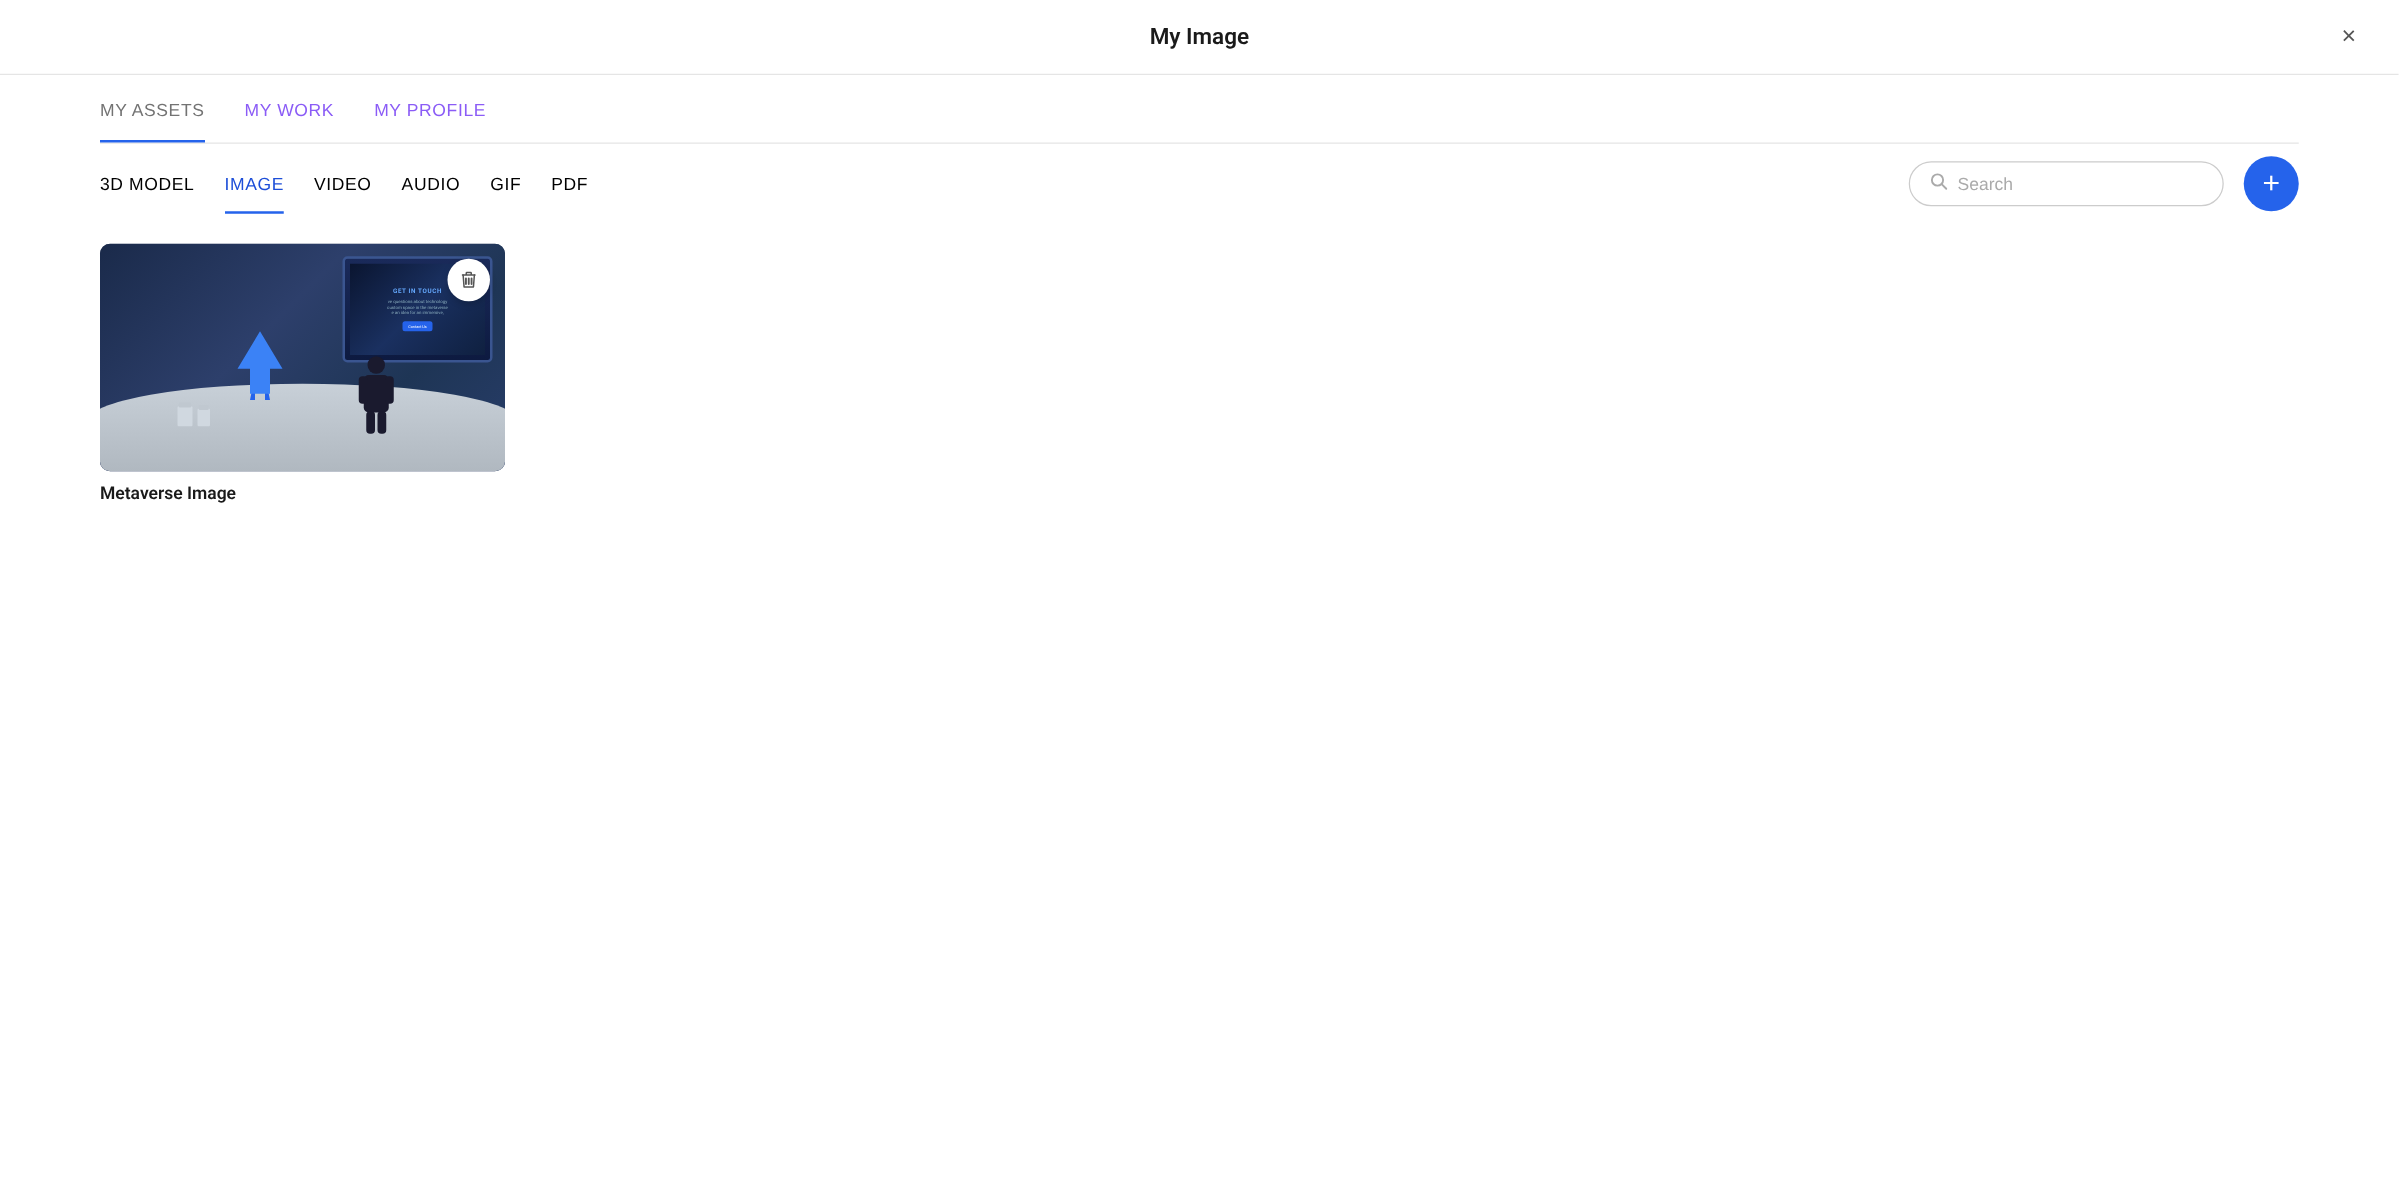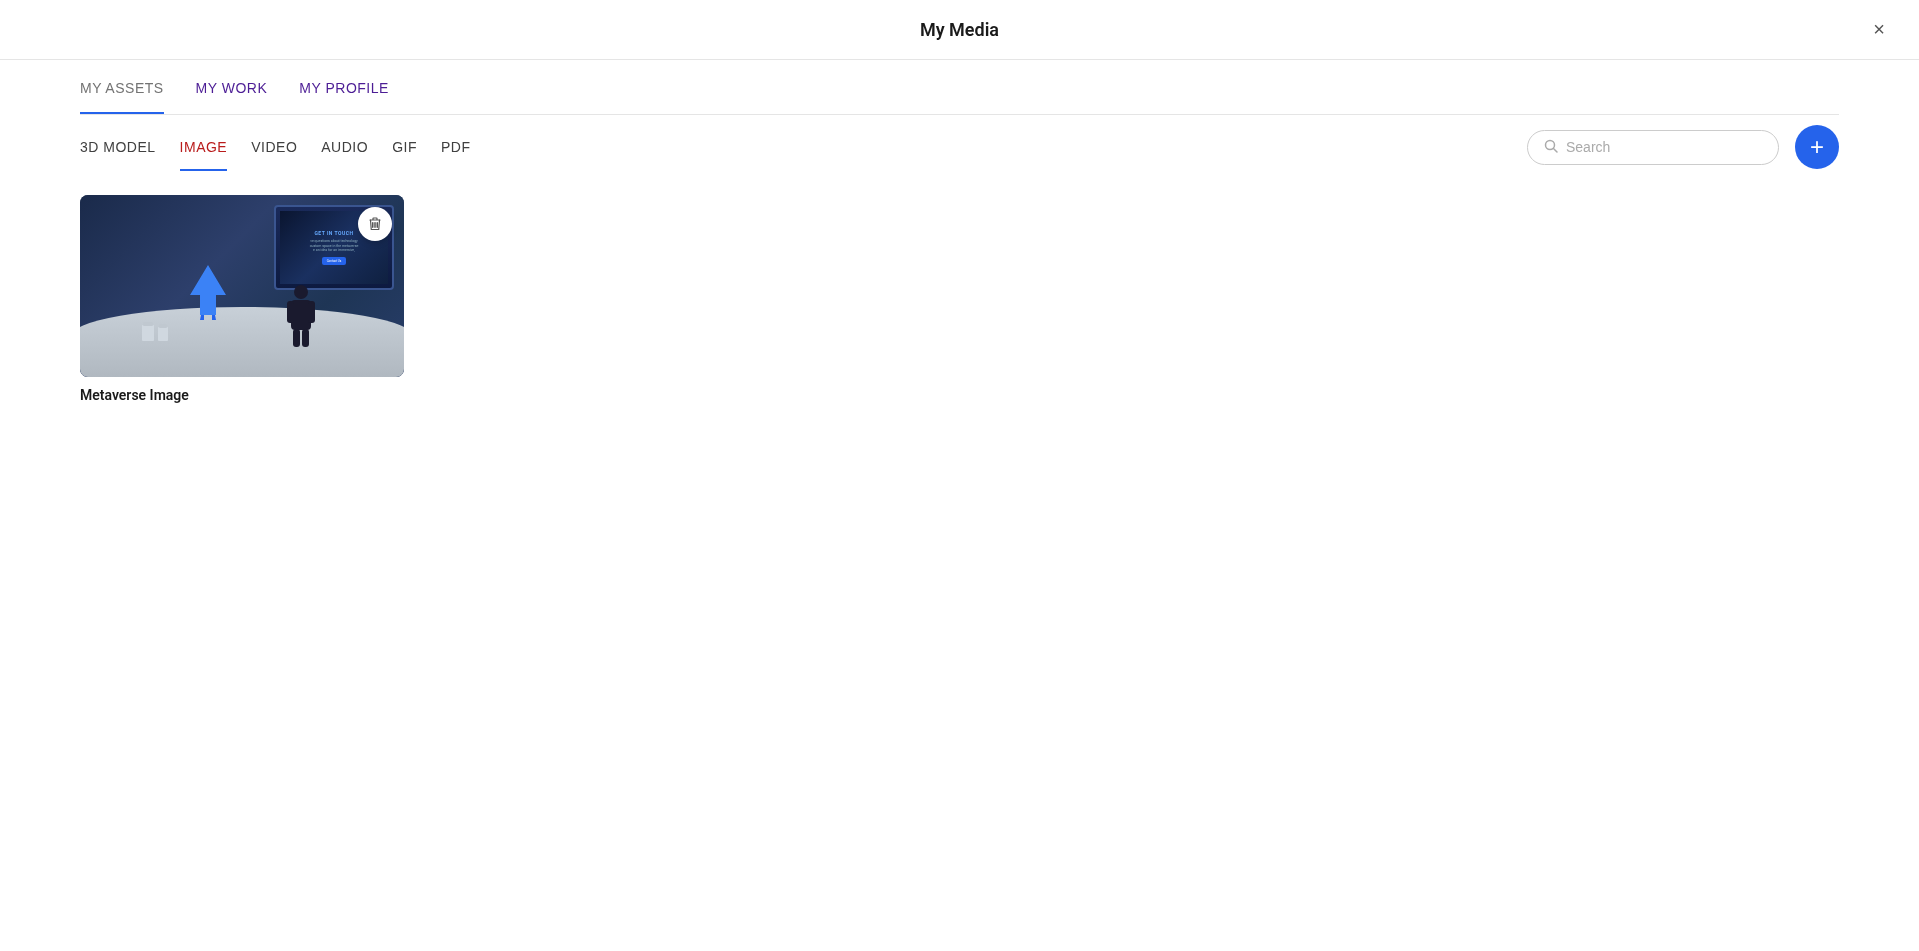--- a/index.html
+++ b/index.html
@@ -60,21 +60,21 @@
       display: flex;
       gap: 32px;
       border-bottom: 1px solid #e5e5e5;
       margin-bottom: 0;
     }
 
     .main-tab {
       padding: 20px 0 16px;
       font-size: 14px;
       font-weight: 500;
-      color: #4c1d95;
+      color: #8b5cf6;
       cursor: pointer;
       border-bottom: 2px solid transparent;
       letter-spacing: 0.5px;
       text-transform: uppercase;
       background: none;
       border-top: none;
       border-left: none;
       border-right: none;
     }
 
@@ -96,33 +96,33 @@
     .sub-tabs {
       display: flex;
       gap: 24px;
       align-items: center;
     }
 
     .sub-tab {
       padding: 16px 0 14px;
       font-size: 14px;
       font-weight: 500;
-      color: #404040;
+      color: #000000;
       cursor: pointer;
       border-bottom: 2px solid transparent;
       letter-spacing: 0.5px;
       text-transform: uppercase;
       background: none;
       border-top: none;
       border-left: none;
       border-right: none;
     }
 
     .sub-tab.active {
-      color: #b91c1c;
+      color: #1d4ed8;
       border-bottom: 2px solid #2563eb;
     }
 
     
     .actions {
       display: flex;
       align-items: center;
       gap: 16px;
     }
 
@@ -282,21 +282,21 @@
       margin-top: 10px;
       font-size: 14px;
       font-weight: 600;
       color: #1a1a1a;
     }
   </style>
 </head>
 <body>
 
 <div class="header">
-  <span class="header-title">My Media</span>
+  <span class="header-title">My Image</span>
   <button class="close-btn">×</button>
 </div>
 
 <div class="content">
 
   <div class="main-tabs">
     <button class="main-tab active">MY ASSETS</button>
     <button class="main-tab">MY WORK</button>
     <button class="main-tab">MY PROFILE</button>
   </div>

